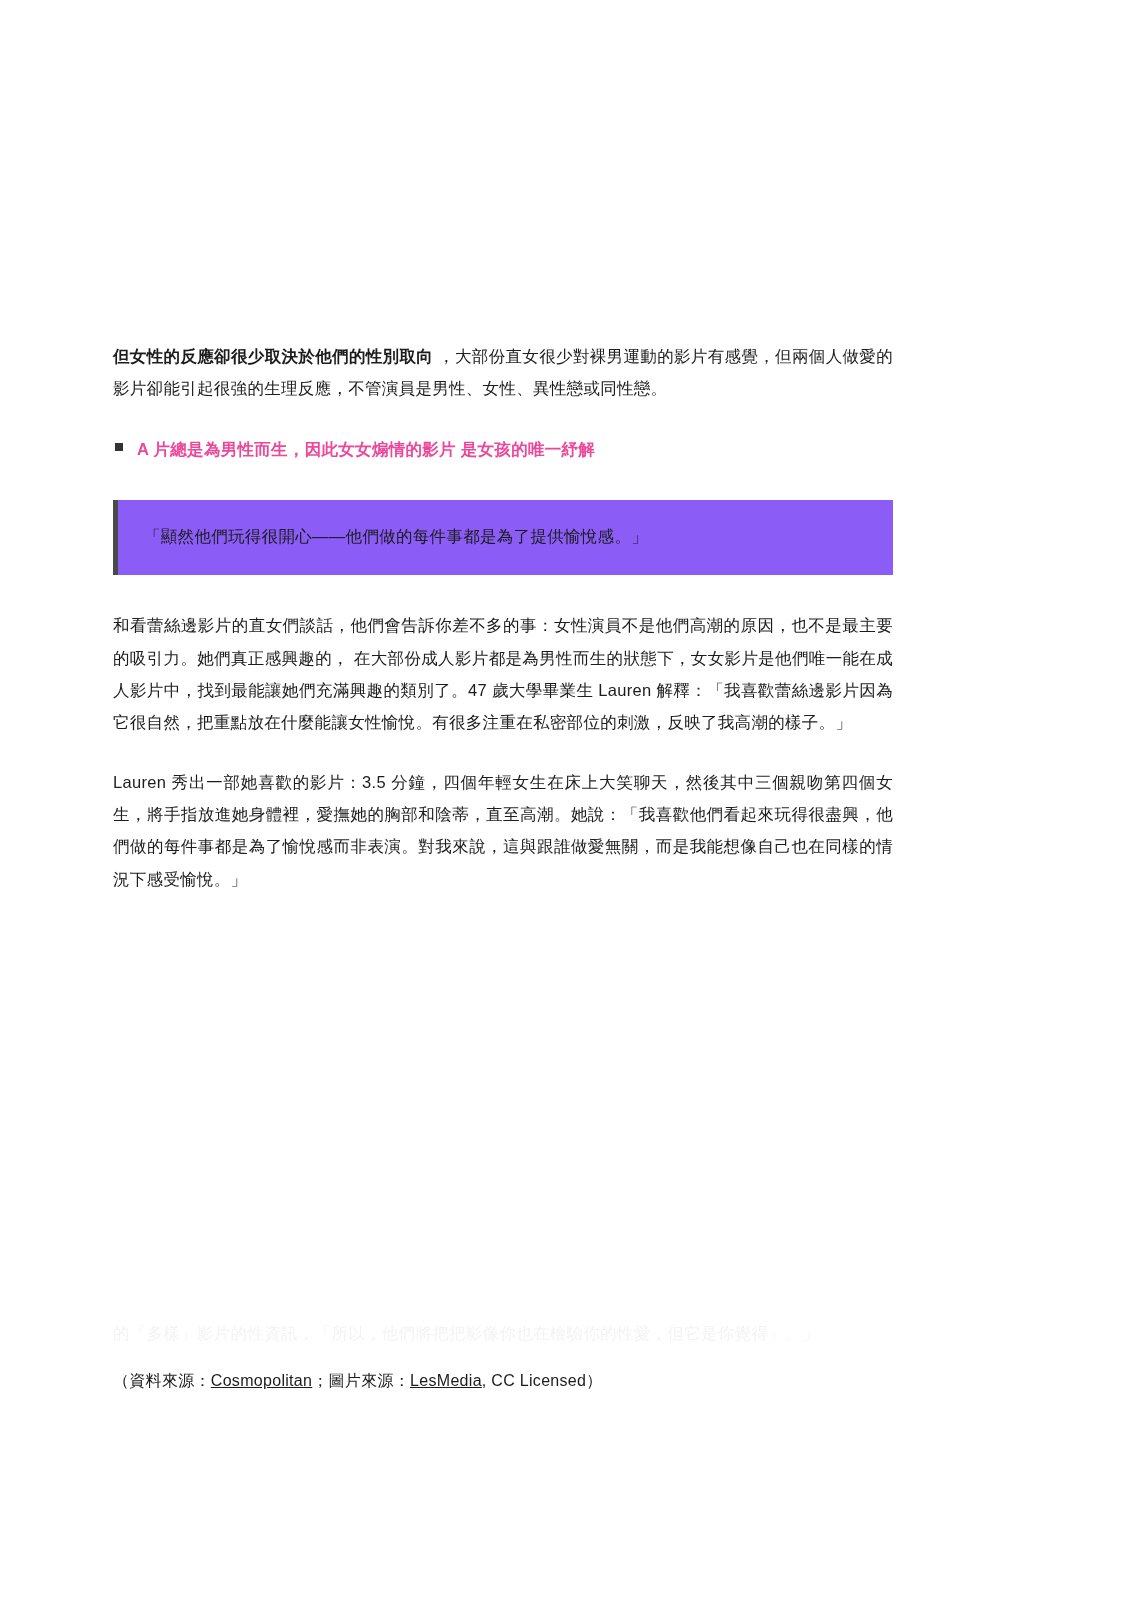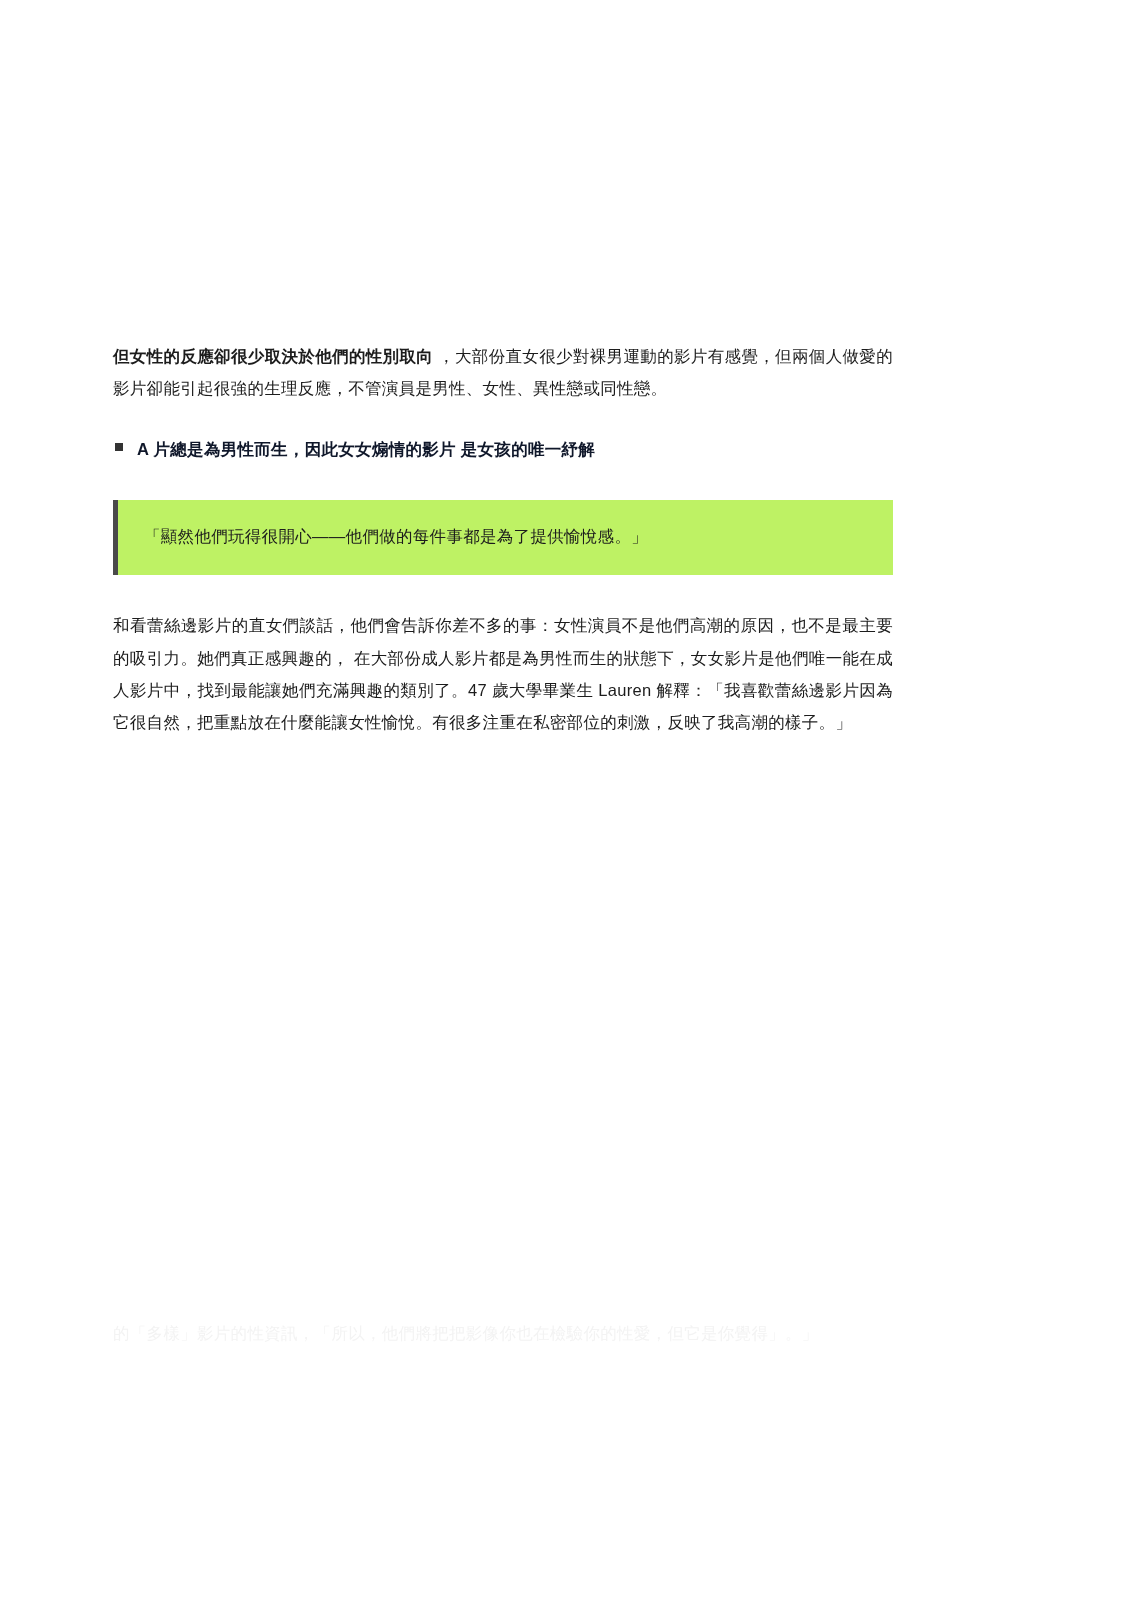--- a/index.html
+++ b/index.html
@@ -43,33 +43,33 @@
     font-weight: bold;
   }
   .bullet-head {
     margin: 5px 0 34px 0;
     padding-left: 24px;
     position: relative;
     font-size: 16.5px;
     line-height: 1.9;
     font-weight: bold;
     letter-spacing: 0.3px;
-    color: #0f172a;
+    color: #ec4899;
   }
   .bullet-head .marker {
     position: absolute;
     left: 2px;
     top: 9px;
     width: 8px;
     height: 8px;
     background: #333;
     display: inline-block;
   }
   .quote-box {
-    background: #bef264;
+    background: #8b5cf6;
     border-left: 5px solid #4a4a4a;
     padding: 22px 26px 24px 26px;
     margin: 0 0 34px 0;
   }
   .quote-box .qtext {
     font-size: 16.5px;
     line-height: 1.8;
     letter-spacing: 0.3px;
     color: #1c1c1c;
     margin: 0;
@@ -120,20 +120,24 @@
       <span>A 片總是為男性而生，因此女女煽情的影片 是女孩的唯一紓解</span>
     </div>
 
     <div class="quote-box">
       <p class="qtext">「顯然他們玩得很開心——他們做的每件事都是為了提供愉悅感。」</p>
     </div>
 
     <p class="para">和看蕾絲邊影片的直女們談話，他們會告訴你差不多的事：女性演員不是他們高潮的原因，也不是最主要的吸引力。她們真正感興趣的， 在大部份成人影片都是為男性而生的狀態下，女女影片是他們唯一能在成人影片中，找到最能讓她們充滿興趣的類別了。47 歲大學畢業生 Lauren 解釋：「我喜歡蕾絲邊影片因為它很自然，把重點放在什麼能讓女性愉悅。有很多注重在私密部位的刺激，反映了我高潮的樣子。」</p>
 
 
+    <p class="para">Lauren 秀出一部她喜歡的影片：3.5 分鐘，四個年輕女生在床上大笑聊天，然後其中三個親吻第四個女生，將手指放進她身體裡，愛撫她的胸部和陰蒂，直至高潮。她說：「我喜歡他們看起來玩得很盡興，他們做的每件事都是為了愉悅感而非表演。對我來說，這與跟誰做愛無關，而是我能想像自己也在同樣的情況下感受愉悅。」</p>
 
 
   </div>
 
   <div class="faded">的「多樣」影片的性資訊，「所以，他們將把把影像你也在檢驗你的性愛，但它是你覺得」。」</div>
 
+  <div class="source-line">
+    <span>（資料來源：</span><a href="#">Cosmopolitan</a><span>；圖片來源：</span><a href="#">LesMedia</a><span>, CC Licensed）</span>
+  </div>
 
 </div>
 
 </body></html>

